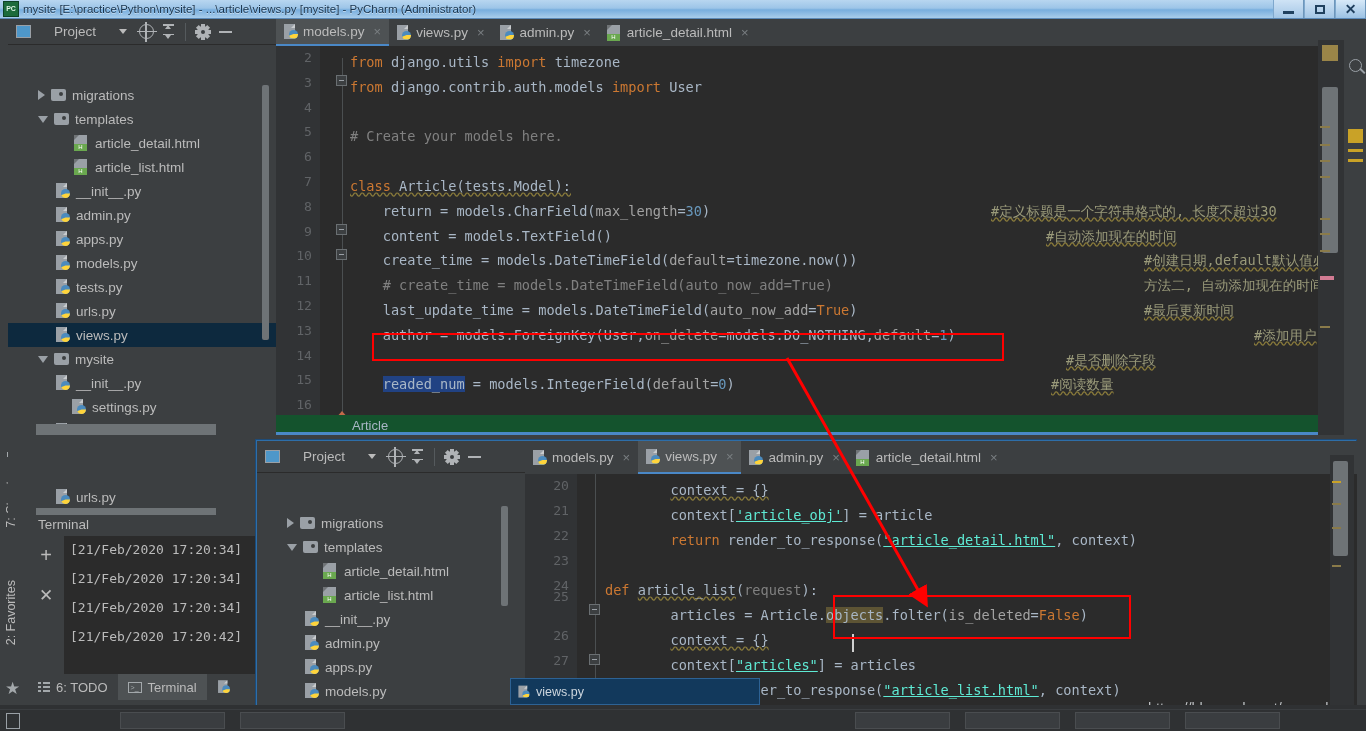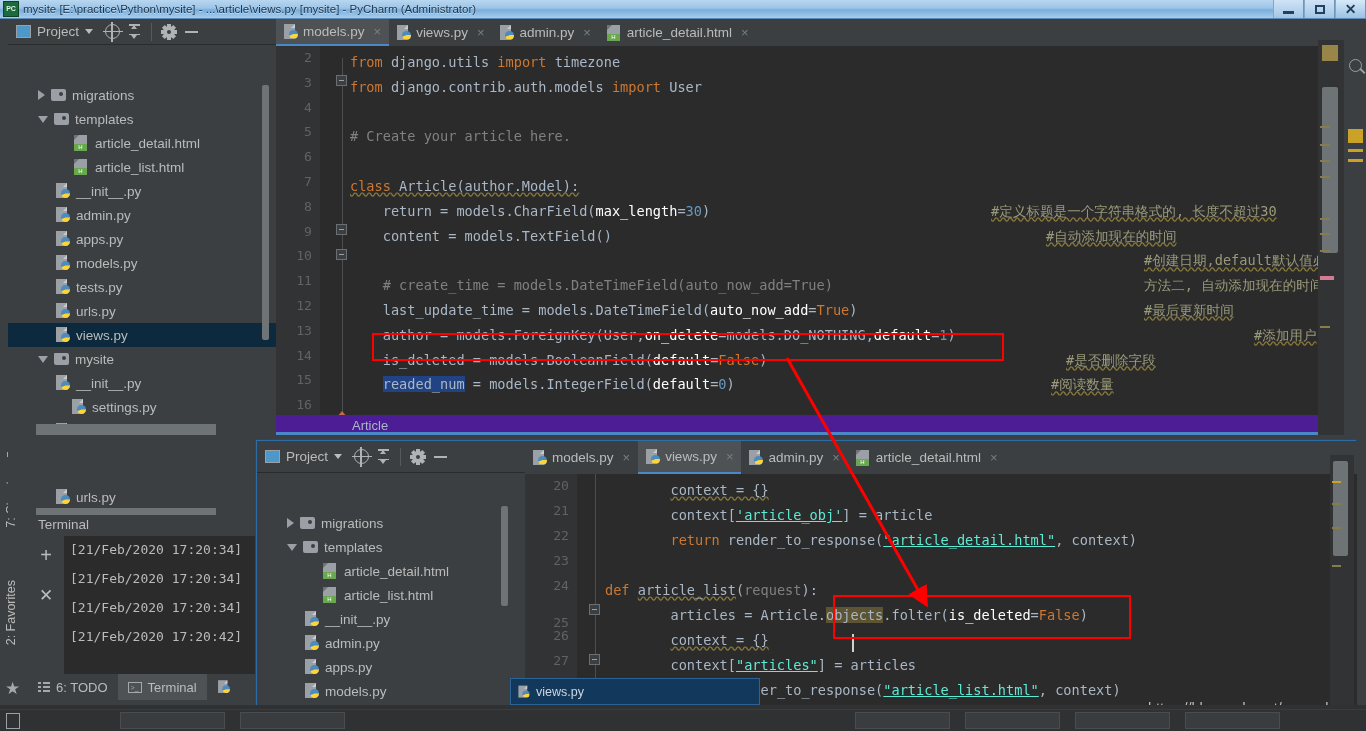--- a/index.html
+++ b/index.html
@@ -41,21 +41,21 @@
   .win-btn.close { background: linear-gradient(to bottom,#d7e9f8,#9cc2e4); }
   .glyph-min { width: 11px; height: 3px; background: #20415f; margin-top: 6px; }
   .glyph-max { width: 10px; height: 9px; border: 2px solid #20415f; }
   .glyph-close { font-size: 14px; font-weight: bold; color: #1d3d5c; line-height: 1; }
 
   
   .ide-toolbar {
     background: #3c3f41; display: flex; align-items: center;
     border-bottom: 1px solid #2b2b2b;
   }
-  .tb-project { display: flex; align-items: center; gap: 6px; padding: 0 8px; }
+  .tb-project { display: flex; align-items: center; gap: 23px; padding: 0 8px; }
   .tb-sq { width: 15px; height: 13px; border: 1.5px solid #9aa0a6; background: #4e97c9; }
   .tb-label { font-size: 13.5px; color: #bbbbbb; }
   .caret-dn { width: 0; height: 0; border-left: 4px solid transparent; border-right: 4px solid transparent; border-top: 5px solid #bbbbbb; }
   .tb-ic { width: 22px; height: 22px; display: flex; align-items: center; justify-content: center; color: #b0b3b6; }
   .tb-sep { width: 1px; height: 18px; background: #555a5d; margin: 0 6px; }
 
   
   .ic-target { position: relative; width: 15px; height: 15px; border: 1.4px solid #b0b3b6; border-radius: 50%; }
   .ic-target::before, .ic-target::after { content:""; position:absolute; background:#b0b3b6; }
   .ic-target::before { left: 50%; top: -3px; width: 1.4px; height: 20px; margin-left: -0.7px; }
@@ -104,28 +104,28 @@
   .code-area { position: relative; background: #2b2b2b; overflow: hidden;
     font-family: "DejaVu Sans Mono", monospace; font-size: 13.5px; }
   .gutter { position: absolute; left: 0; top: 0; bottom: 0; background: #313335; }
   .lineno { position: absolute; text-align: right; color: #606366; font-family: "DejaVu Sans Mono", monospace; font-size: 13px; }
   .codeline { position: absolute; white-space: pre; color: #a9b7c6; font-family: "DejaVu Sans Mono", monospace; }
   .kw { color: #cc7832; }
   .str { color: #5eead4; text-decoration: underline; }
   .num { color: #6897bb; }
   .cmt { color: #808080; }
   .cmtz { color: #9a9a7a; }
-  .param { color: #ffffff; }
+  .param { color: #a3a3a3; }
   .wavy { text-decoration: underline wavy #8a7b3a; text-decoration-skip-ink: none; }
   .hl-sel { background: #214283; }
   .hl-id { background: #5d5434; }
   .fold-mark { position: absolute; width: 11px; height: 11px; border: 1px solid #6a6f72; background: #3c3f41; }
   .fold-mark::before { content:""; position:absolute; left:2px; top:4px; width:5px; height:1px; background:#9aa0a6; }
   .vline { position: absolute; width: 1px; background: #4b4f51; }
-  .breadcrumb { position: absolute; background: #4c1d95; display: flex; align-items: center; font-size: 13px; color: #a9b7c6; }
+  .breadcrumb { position: absolute; background: #14532d; display: flex; align-items: center; font-size: 13px; color: #a9b7c6; }
 
   
   .scrollcol { position:absolute; background:#313335; }
   .scrollthumb { position:absolute; background:#6e7376; border-radius:2px; }
   .mark { position:absolute; height:2px; }
 
   
   .win2 { position:absolute; background:#3c3f41; border:1px solid #2e6ea8; box-shadow: 0 0 0 1px #1d4b78; }
 
   
@@ -403,43 +403,43 @@
       </div>
     <div class="code-area" id="code-top" style="position:absolute;left:0;top:27px;width:1082px;height:370px;">
       <div class="gutter" style="width:44px;"></div>
       <div class="vline" style="left:66px;top:12px;height:370px;"></div>
     <div class="lineno" style="left: 0px; top: 4px; width: 36px; font-size: 13.1px;">2</div>
         <div class="codeline" style="left: 74px; top: 4px; font-size: 13.6px; line-height: 24.8px;"><span class="kw">from </span><span>django.utils </span><span class="kw">import </span><span>timezone</span></div>
         <div class="lineno" style="left: 0px; top: 28.8px; width: 36px; font-size: 13.1px;">3</div>
         <div class="codeline" style="left: 74px; top: 28.8px; font-size: 13.6px; line-height: 24.8px;"><span class="kw">from </span><span>django.contrib.auth.models </span><span class="kw">import </span><span>User</span></div>
         <div class="lineno" style="left: 0px; top: 53.6px; width: 36px; font-size: 13.1px;">4</div>
         <div class="lineno" style="left: 0px; top: 78.4px; width: 36px; font-size: 13.1px;">5</div>
-        <div class="codeline" style="left: 74px; top: 78.4px; font-size: 13.6px; line-height: 24.8px;"><span class="cmt"># Create your article here.</span></div>
+        <div class="codeline" style="left: 74px; top: 78.4px; font-size: 13.6px; line-height: 24.8px;"><span class="cmt"># Create your models here.</span></div>
         <div class="lineno" style="left: 0px; top: 103.2px; width: 36px; font-size: 13.1px;">6</div>
         <div class="lineno" style="left: 0px; top: 128px; width: 36px; font-size: 13.1px;">7</div>
-        <div class="codeline" style="left: 74px; top: 128px; font-size: 13.6px; line-height: 24.8px;"><span class="kw wavy">class </span><span class="wavy">Article(author.Model):</span></div>
+        <div class="codeline" style="left: 74px; top: 128px; font-size: 13.6px; line-height: 24.8px;"><span class="kw wavy">class </span><span class="wavy">Article(tests.Model):</span></div>
         <div class="lineno" style="left: 0px; top: 152.8px; width: 36px; font-size: 13.1px;">8</div>
         <div class="codeline" style="left: 74px; top: 152.8px; font-size: 13.6px; line-height: 24.8px;"><span>    return = models.CharField(</span><span class="param">max_length</span><span>=</span><span class="num">30</span><span>)</span></div>
         <div class="codeline cmtz wavy" style="left: 715px; top: 152.8px; font-size: 13.6px; line-height: 24.8px;">#定义标题是一个字符串格式的, 长度不超过30</div>
         <div class="lineno" style="left: 0px; top: 177.6px; width: 36px; font-size: 13.1px;">9</div>
         <div class="codeline" style="left: 74px; top: 177.6px; font-size: 13.6px; line-height: 24.8px;"><span>    content = models.TextField()</span></div>
         <div class="codeline cmtz wavy" style="left: 770px; top: 177.6px; font-size: 13.6px; line-height: 24.8px;">#自动添加现在的时间</div>
         <div class="lineno" style="left: 0px; top: 202.4px; width: 36px; font-size: 13.1px;">10</div>
+        <div class="codeline" style="left: 74px; top: 202.4px; font-size: 13.6px; line-height: 24.8px;"><span>    create_time = models.DateTimeField(</span><span class="param">default</span><span>=</span><span>timezone.now())</span></div>
         <div class="codeline cmtz wavy" style="left: 868px; top: 202.4px; font-size: 13.6px; line-height: 24.8px;">#创建日期,default默认值必须设置, 不然运行后还是需要设置</div>
         <div class="lineno" style="left: 0px; top: 227.2px; width: 36px; font-size: 13.1px;">11</div>
         <div class="codeline cmtz" style="left: 868px; top: 227.2px; font-size: 13.6px; line-height: 24.8px;">方法二, 自动添加现在的时间</div>
         <div class="codeline" style="left: 74px; top: 227.2px; font-size: 13.6px; line-height: 24.8px;"><span class="cmt">    # create_time = models.DateTimeField(auto_now_add=True)</span></div>
         <div class="lineno" style="left: 0px; top: 252px; width: 36px; font-size: 13.1px;">12</div>
         <div class="codeline" style="left: 74px; top: 252px; font-size: 13.6px; line-height: 24.8px;"><span>    last_update_time = models.DateTimeField(</span><span class="param">auto_now_add</span><span>=</span><span class="kw">True</span><span>)</span></div>
         <div class="codeline cmtz wavy" style="left: 868px; top: 252px; font-size: 13.6px; line-height: 24.8px;">#最后更新时间</div>
         <div class="lineno" style="left: 0px; top: 276.8px; width: 36px; font-size: 13.1px;">13</div>
         <div class="codeline" style="left: 74px; top: 276.8px; font-size: 13.6px; line-height: 24.8px;"><span>    author = models.ForeignKey(User,</span><span class="param">on_delete</span><span>=</span><span>models.DO_NOTHING,</span><span class="param">default</span><span>=</span><span class="num">1</span><span>)</span></div>
         <div class="codeline cmtz wavy" style="left: 978px; top: 276.8px; font-size: 13.6px; line-height: 24.8px;">#添加用户</div>
         <div class="lineno" style="left: 0px; top: 301.6px; width: 36px; font-size: 13.1px;">14</div>
-        <div class="codeline" style="left: 74px; top: 301.6px; font-size: 13.6px; line-height: 24.8px;"><span>    is_deleted = models.BooleanField(</span><span class="param">default</span><span>=</span><span class="kw">False</span><span>)</span></div>
         <div class="codeline cmtz wavy" style="left: 790px; top: 301.6px; font-size: 13.6px; line-height: 24.8px;">#是否删除字段</div>
         <div class="lineno" style="left: 0px; top: 326.4px; width: 36px; font-size: 13.1px;">15</div>
         <div class="codeline" style="left: 74px; top: 326.4px; font-size: 13.6px; line-height: 24.8px;"><span>    </span><span class="hl-sel">readed_num</span><span> = models.IntegerField(</span><span class="param">default</span><span>=</span><span class="num">0</span><span>)</span></div>
         <div class="codeline cmtz wavy" style="left: 775px; top: 326.4px; font-size: 13.6px; line-height: 24.8px;">#阅读数量</div>
         <div class="lineno" style="left: 0px; top: 351.2px; width: 36px; font-size: 13.1px;">16</div>
         <div class="fold-mark" style="left: 60px; top: 29px;"></div>
         <div class="fold-mark" style="left: 60px; top: 178px;"></div>
         <div class="fold-mark" style="left: 60px; top: 203px;"></div>
         <div style="position: absolute; left: 60px; top: 365px; width: 0px; height: 0px; border-left: 6px solid transparent; border-right: 6px solid transparent; border-bottom: 7px solid rgb(196, 106, 74);"></div>
       </div>
@@ -720,21 +720,21 @@
         <div class="vline" style="left:70px;top:0;height:242px;"></div>
       <div class="lineno" style="left: 0px; top: 4px; width: 44px; font-size: 13.1px;">20</div>
           <div class="codeline" style="left: 80px; top: 4px; font-size: 13.6px; line-height: 25px;"><span>        </span><span class="wavy">context = {}</span></div>
           <div class="lineno" style="left: 0px; top: 29px; width: 44px; font-size: 13.1px;">21</div>
           <div class="codeline" style="left: 80px; top: 29px; font-size: 13.6px; line-height: 25px;"><span>        context[</span><span class="str">'article_obj'</span><span>] = article</span></div>
           <div class="lineno" style="left: 0px; top: 54px; width: 44px; font-size: 13.1px;">22</div>
           <div class="codeline" style="left: 80px; top: 54px; font-size: 13.6px; line-height: 25px;"><span>        </span><span class="kw">return </span><span>render_to_response(</span><span class="str">"article_detail.html"</span><span>, context)</span></div>
           <div class="lineno" style="left: 0px; top: 79px; width: 44px; font-size: 13.1px;">23</div>
           <div class="lineno" style="left: 0px; top: 104px; width: 44px; font-size: 13.1px;">24</div>
           <div class="codeline" style="left: 80px; top: 104px; font-size: 13.6px; line-height: 25px;"><span class="kw">def </span><span class="wavy">article_list</span><span>(</span><span class="cmt">request</span><span>):</span></div>
-          <div class="lineno" style="left: 0px; top: 141px; width: 44px; font-size: 13.1px;">25</div>
+          <div class="lineno" style="left: 0px; top: 115px; width: 44px; font-size: 13.1px;">25</div>
           <div class="codeline" style="left: 80px; top: 129px; font-size: 13.6px; line-height: 25px;"><span>        articles = Article.</span><span class="hl-id">objects</span><span>.folter(</span><span class="param">is_deleted</span><span>=</span><span class="kw">False</span><span>)</span></div>
           <div class="lineno" style="left: 0px; top: 154px; width: 44px; font-size: 13.1px;">26</div>
           <div class="codeline" style="left: 80px; top: 154px; font-size: 13.6px; line-height: 25px;"><span>        </span><span class="wavy">context = {}</span></div>
           <div class="lineno" style="left: 0px; top: 179px; width: 44px; font-size: 13.1px;">27</div>
           <div class="codeline" style="left: 80px; top: 179px; font-size: 13.6px; line-height: 25px;"><span>        context[</span><span class="str">"articles"</span><span>] = articles</span></div>
           <div class="lineno" style="left: 0px; top: 204px; width: 44px; font-size: 13.1px;">28</div>
           <div class="codeline" style="left: 80px; top: 204px; font-size: 13.6px; line-height: 25px;"><span>        </span><span class="kw">return </span><span>render_to_response(</span><span class="str">"article_list.html"</span><span>, context)</span></div>
           <div class="fold-mark" style="left: 64px; top: 130px;"></div>
           <div class="fold-mark" style="left: 64px; top: 180px;"></div>
           <div style="position: absolute; left: 327px; top: 160px; width: 2px; height: 18px; background: rgb(208, 208, 208);"></div>

